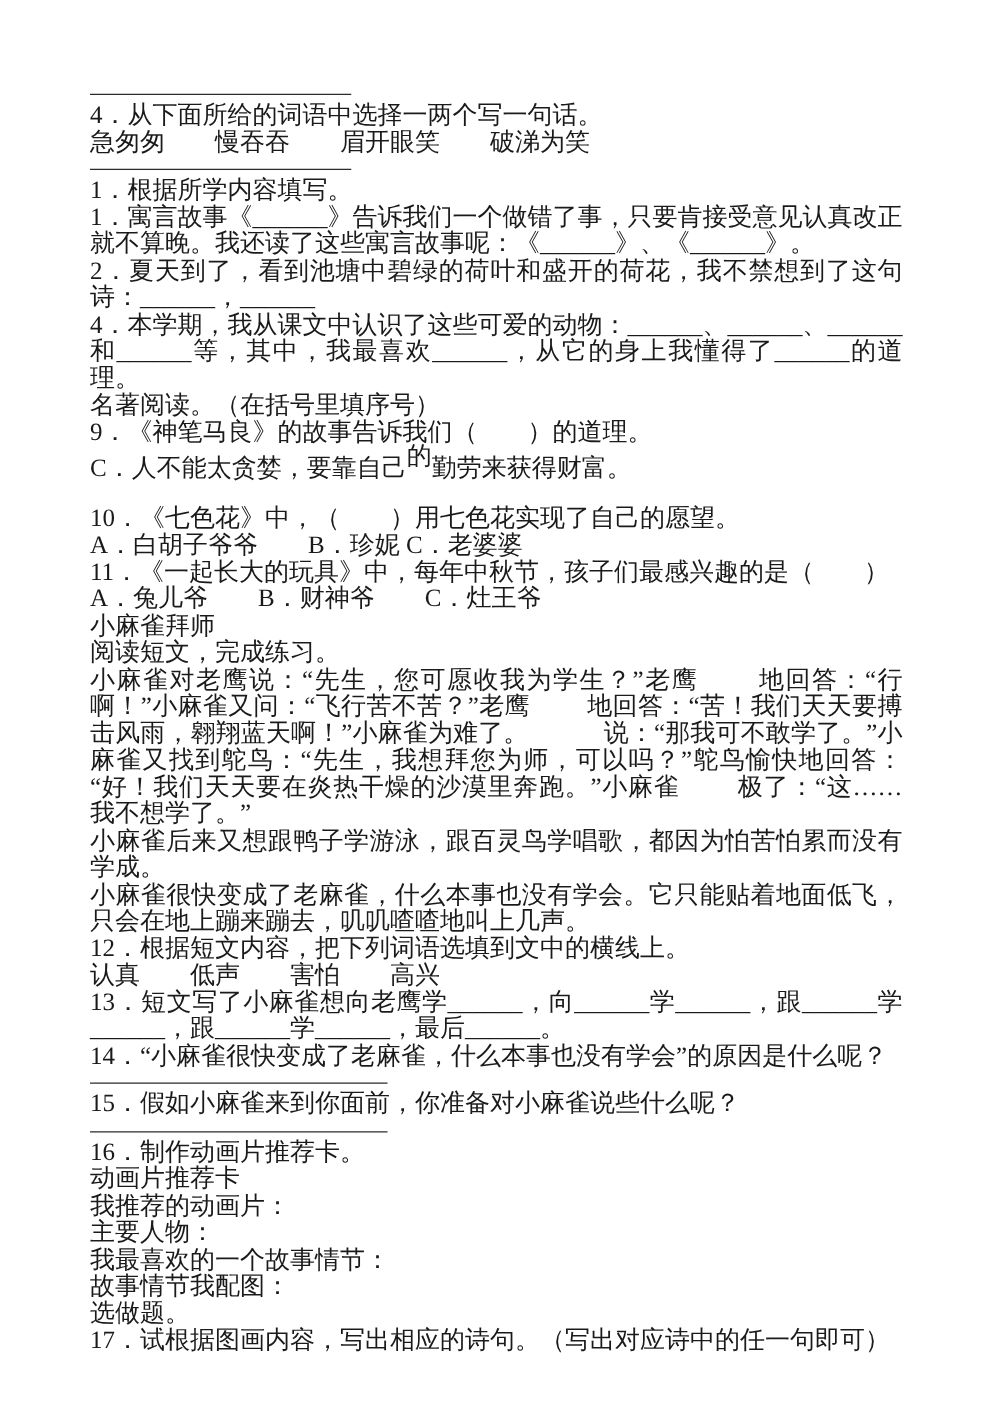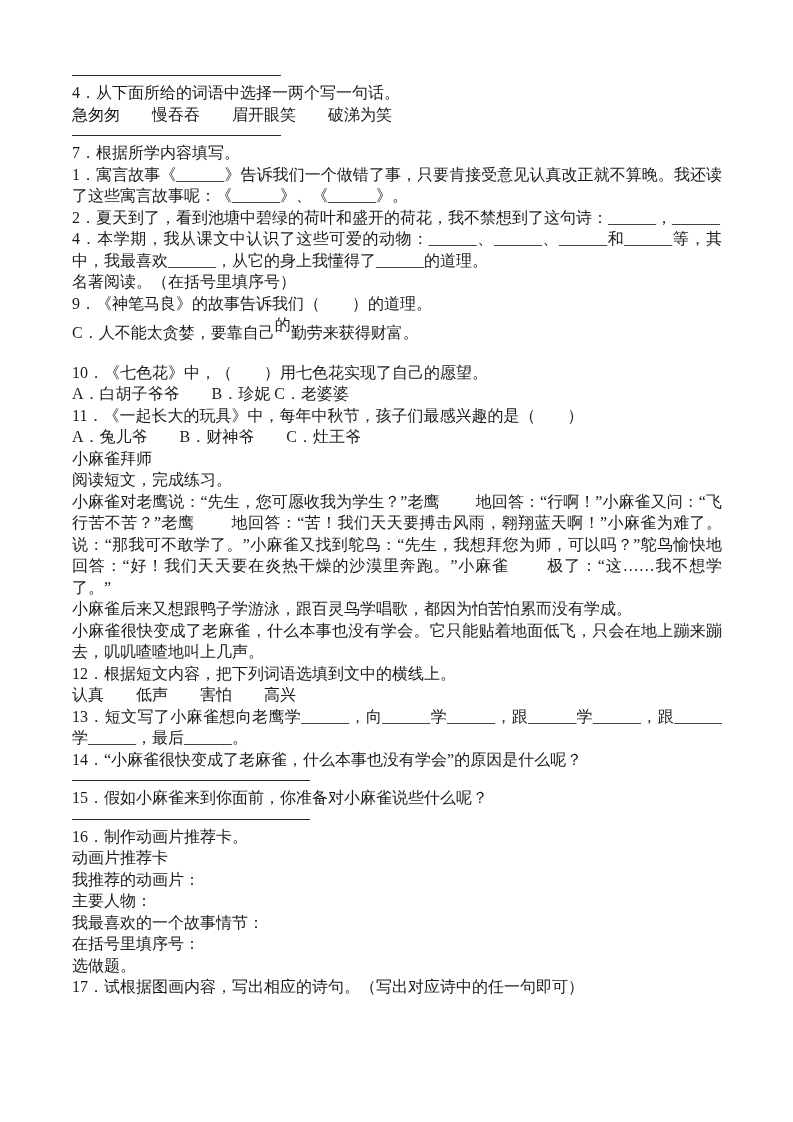--- a/index.html
+++ b/index.html
@@ -10,21 +10,21 @@
     background: var(--page-bg, #ffffff);
     color: var(--text-color, #1a1a1a);
     overflow: hidden;
   }
   .content {
     position: absolute;
     left: 72px;
     top: 72px;
     width: 650px;
     font-family: "Liberation Serif", "DejaVu Serif", serif;
-    font-size: 16px;
+    font-size: 20px;
     line-height: 21.5px;
     text-align: justify;
     letter-spacing: 0;
   }
   .line { margin: 0; }
   .rule {
     height: 0;
     border-top: 1px solid var(--rule-color, #2b2b2b);
     margin: 10px 0 6px 0;
   }
@@ -34,21 +34,21 @@
 </style>
 </head>
 <body>
 
 <div class="page">
   <div class="content">
       <div class="rule" style="width: 209px;"></div>
       <p class="line">4．从下面所给的词语中选择一两个写一句话。</p>
       <p class="line">急匆匆　　慢吞吞　　眉开眼笑　　破涕为笑</p>
       <div class="rule" style="width: 209px;"></div>
-      <p class="line">7．根据所学内容填写。</p>
+      <p class="line">1．根据所学内容填写。</p>
       <p class="line">1．寓言故事《______》告诉我们一个做错了事，只要肯接受意见认真改正就不算晚。我还读了这些寓言故事呢：《______》、《______》。</p>
       <p class="line">2．夏天到了，看到池塘中碧绿的荷叶和盛开的荷花，我不禁想到了这句诗：______，______</p>
       <p class="line">4．本学期，我从课文中认识了这些可爱的动物：______、______、______和______等，其中，我最喜欢______，从它的身上我懂得了______的道理。</p>
       <p class="line">名著阅读。（在括号里填序号）</p>
       <p class="line">9．《神笔马良》的故事告诉我们（　　）的道理。</p>
       <p class="line spaced"><span>C．人不能太贪婪，要靠自己</span><span class="sup">的</span><span>勤劳来获得财富。</span></p>
       <p class="line">10．《七色花》中，（　　）用七色花实现了自己的愿望。</p>
       <p class="line">A．白胡子爷爷　　B．珍妮 C．老婆婆</p>
       <p class="line">11．《一起长大的玩具》中，每年中秋节，孩子们最感兴趣的是（　　）</p>
       <p class="line">A．兔儿爷　　B．财神爷　　C．灶王爷</p>
@@ -62,17 +62,17 @@
       <p class="line">13．短文写了小麻雀想向老鹰学______，向______学______，跟______学______，跟______学______，最后______。</p>
       <p class="line">14．“小麻雀很快变成了老麻雀，什么本事也没有学会”的原因是什么呢？</p>
       <div class="rule" style="width: 238px;"></div>
       <p class="line">15．假如小麻雀来到你面前，你准备对小麻雀说些什么呢？</p>
       <div class="rule" style="width: 238px;"></div>
       <p class="line">16．制作动画片推荐卡。</p>
       <p class="line">动画片推荐卡</p>
       <p class="line">我推荐的动画片：</p>
       <p class="line">主要人物：</p>
       <p class="line">我最喜欢的一个故事情节：</p>
-      <p class="line">在括号里填序号：</p>
+      <p class="line">故事情节我配图：</p>
       <p class="line">选做题。</p>
       <p class="line">17．试根据图画内容，写出相应的诗句。（写出对应诗中的任一句即可）</p>
     </div>
 </div>
 
 </body></html>

